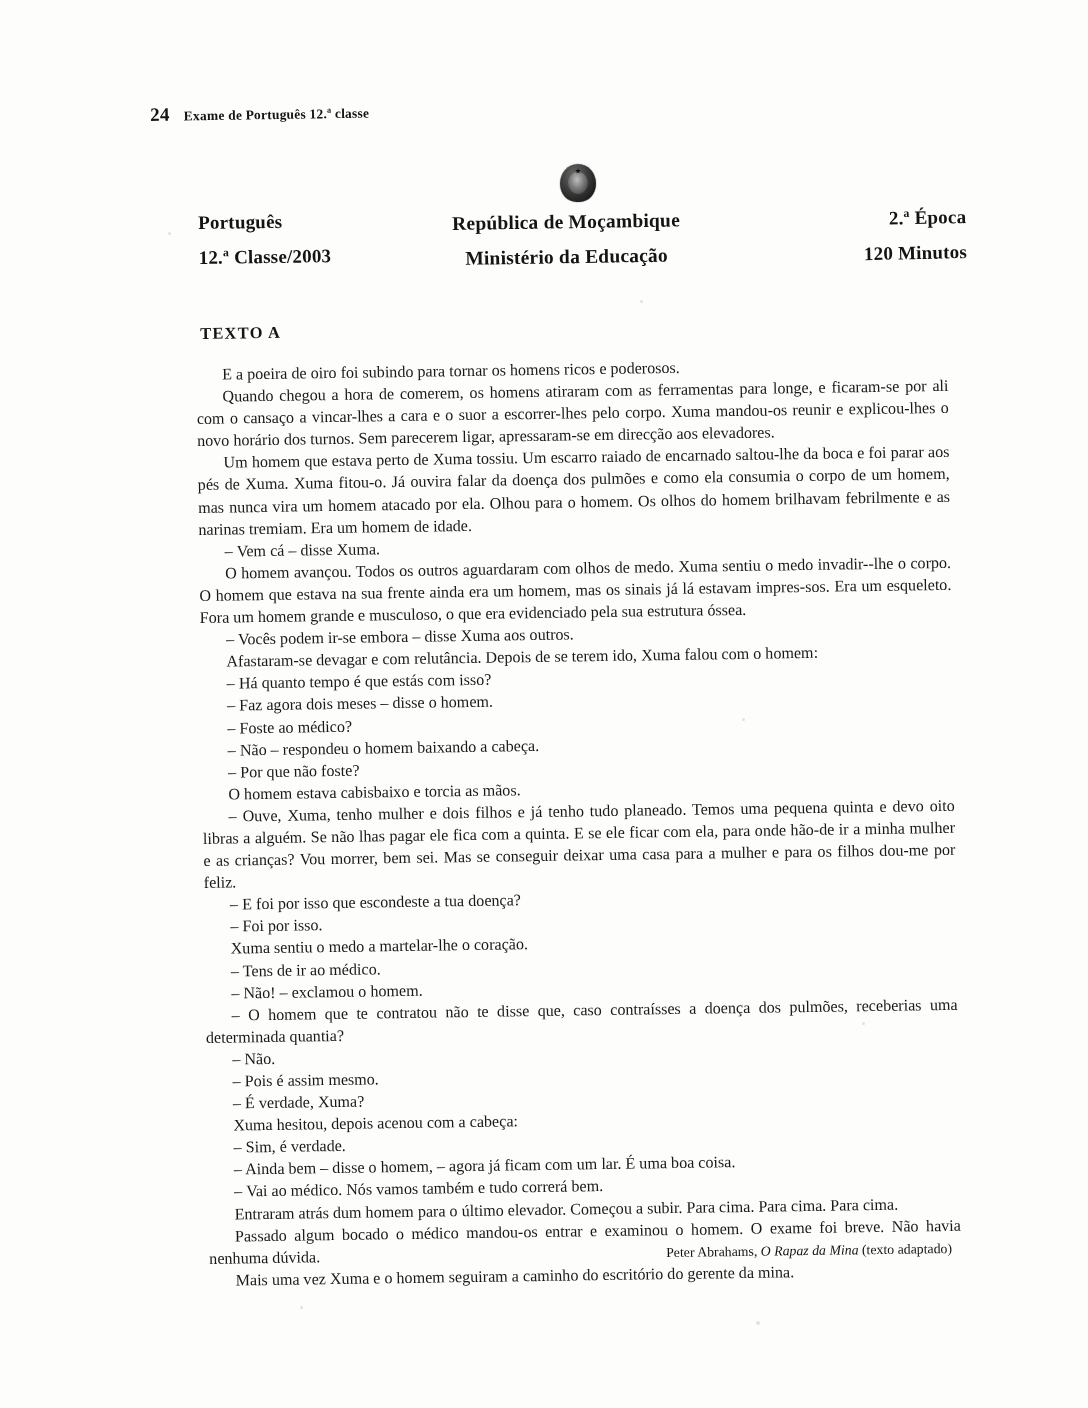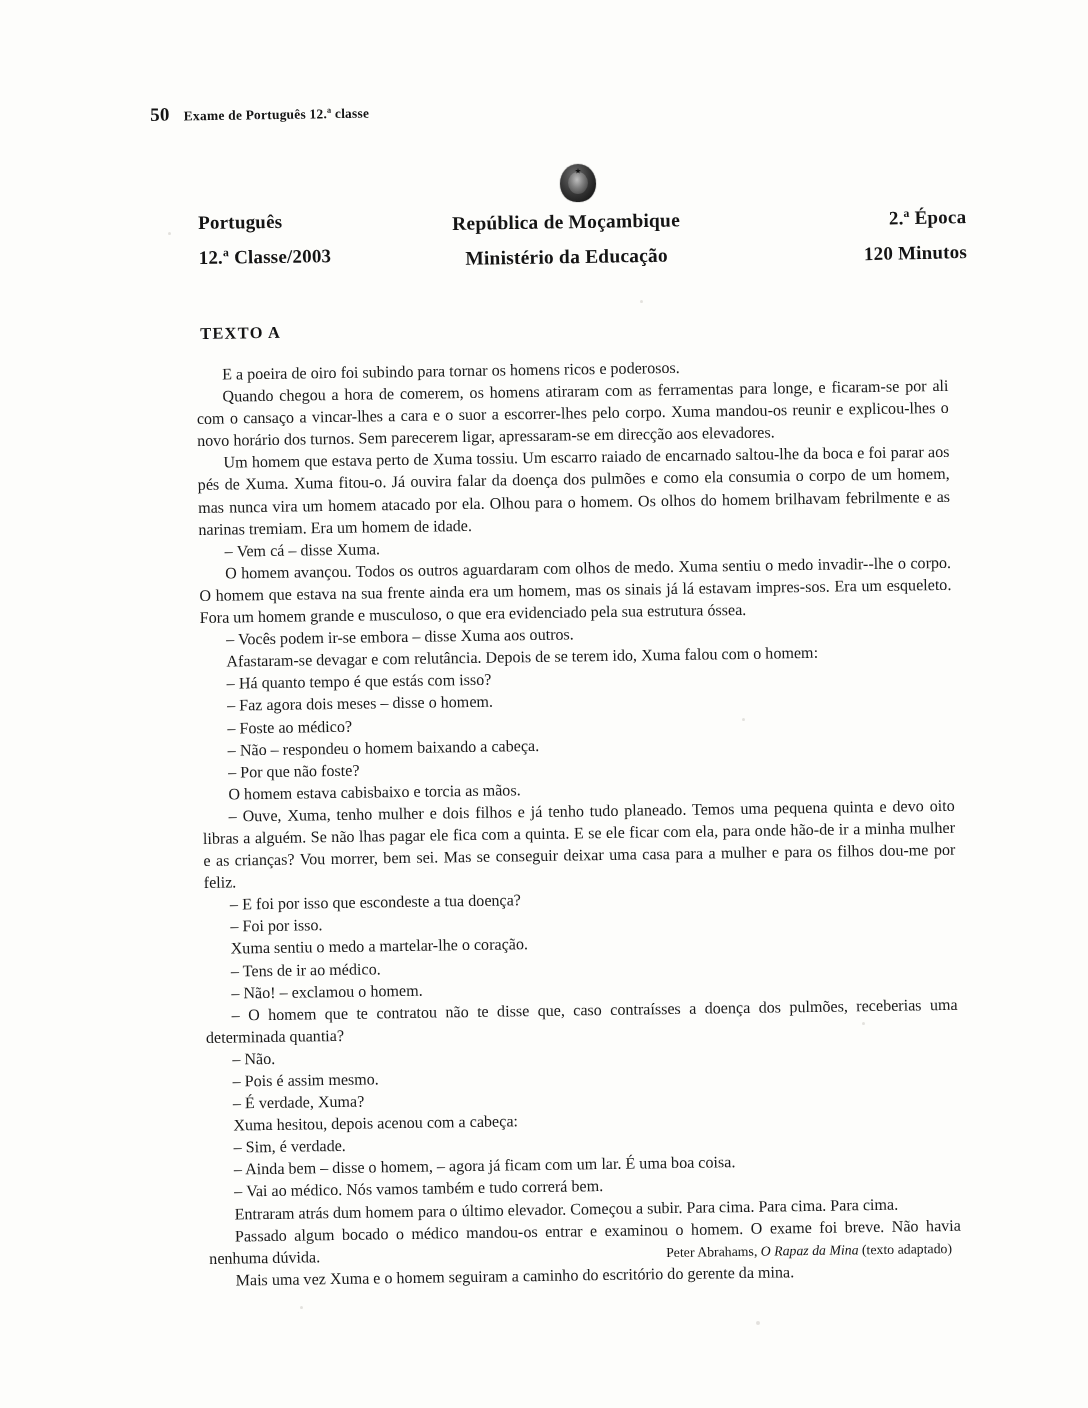--- a/index.html
+++ b/index.html
@@ -180,21 +180,21 @@
   }
 </style>
 </head>
 <body>
 
 <div class="page"></div>
 
 <div class="sheet">
 
   <div class="running-head">
-    <span class="page-number">50</span>
+    <span class="page-number">24</span>
     <span class="running-title">Exame de Português 12.<sup class="ord">a</sup> classe</span>
   </div>
 
   <div class="emblem">
     <div class="disc"></div>
     <div class="inner"></div>
     <div class="star"></div>
   </div>
 
   <div class="masthead-left">

